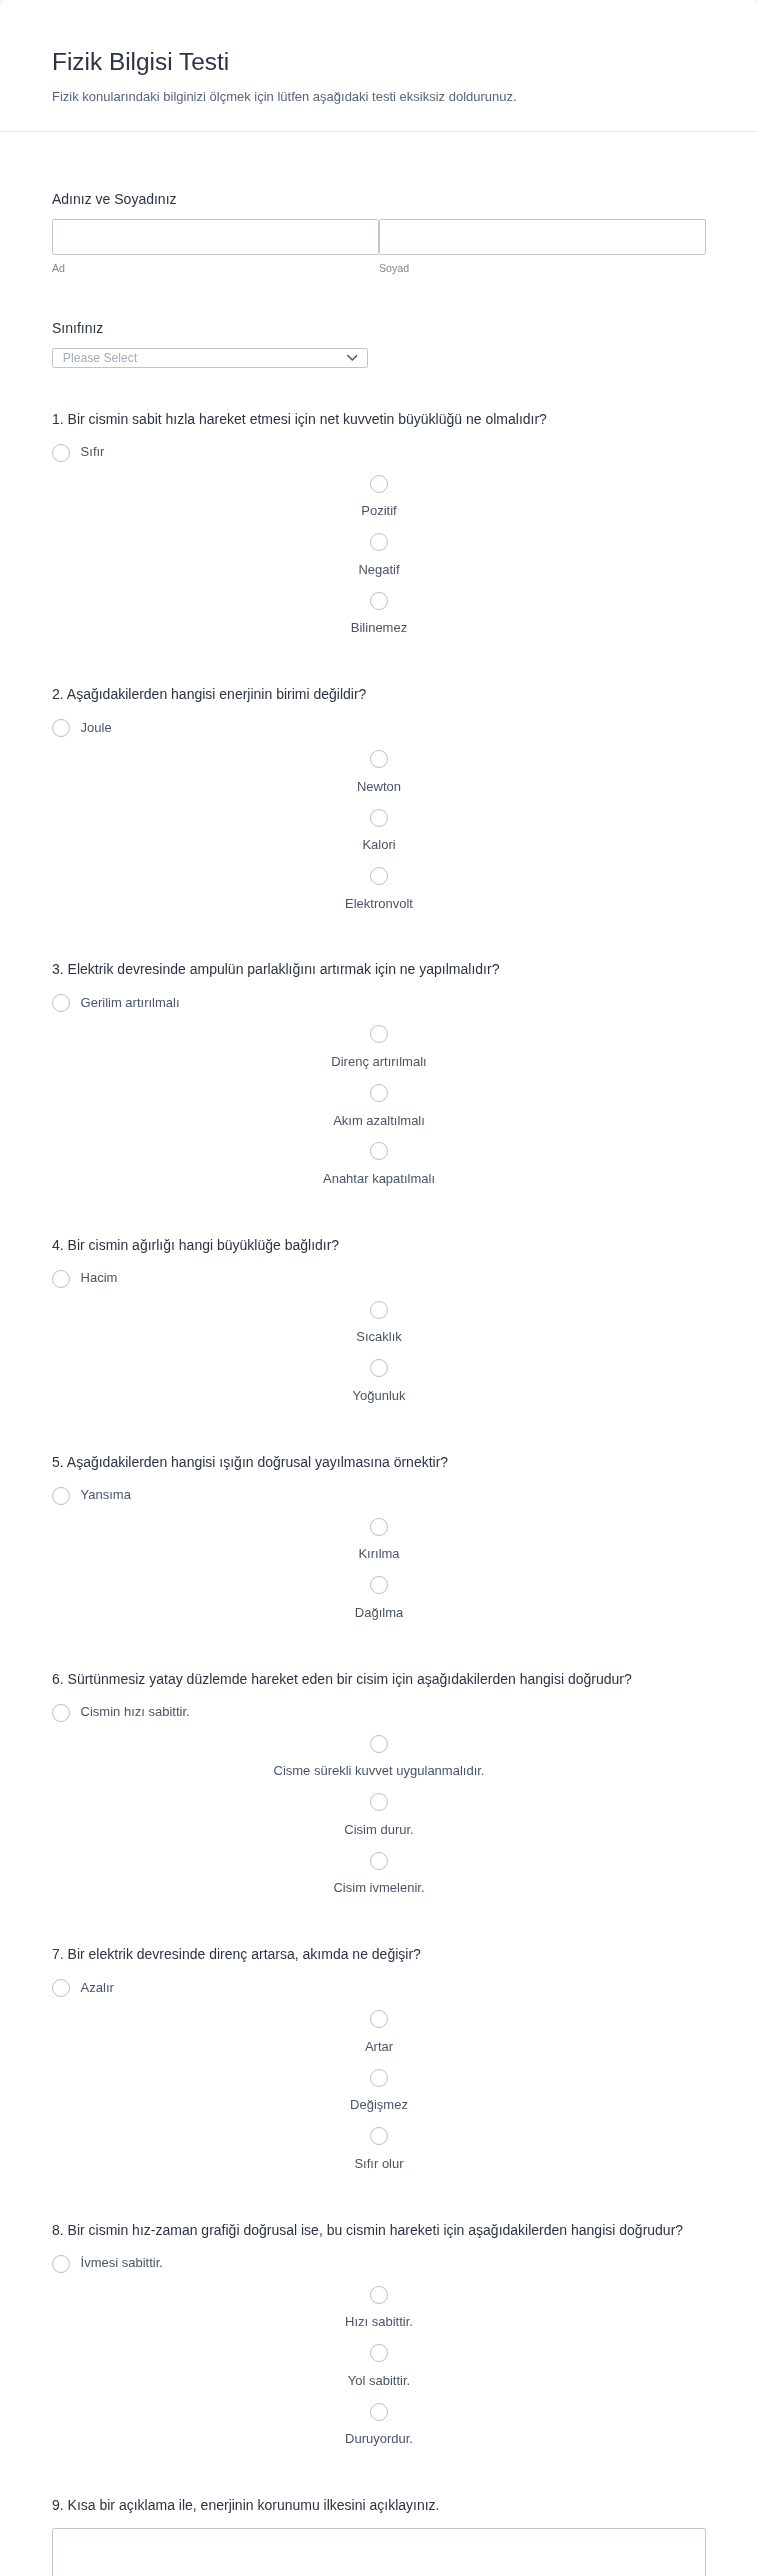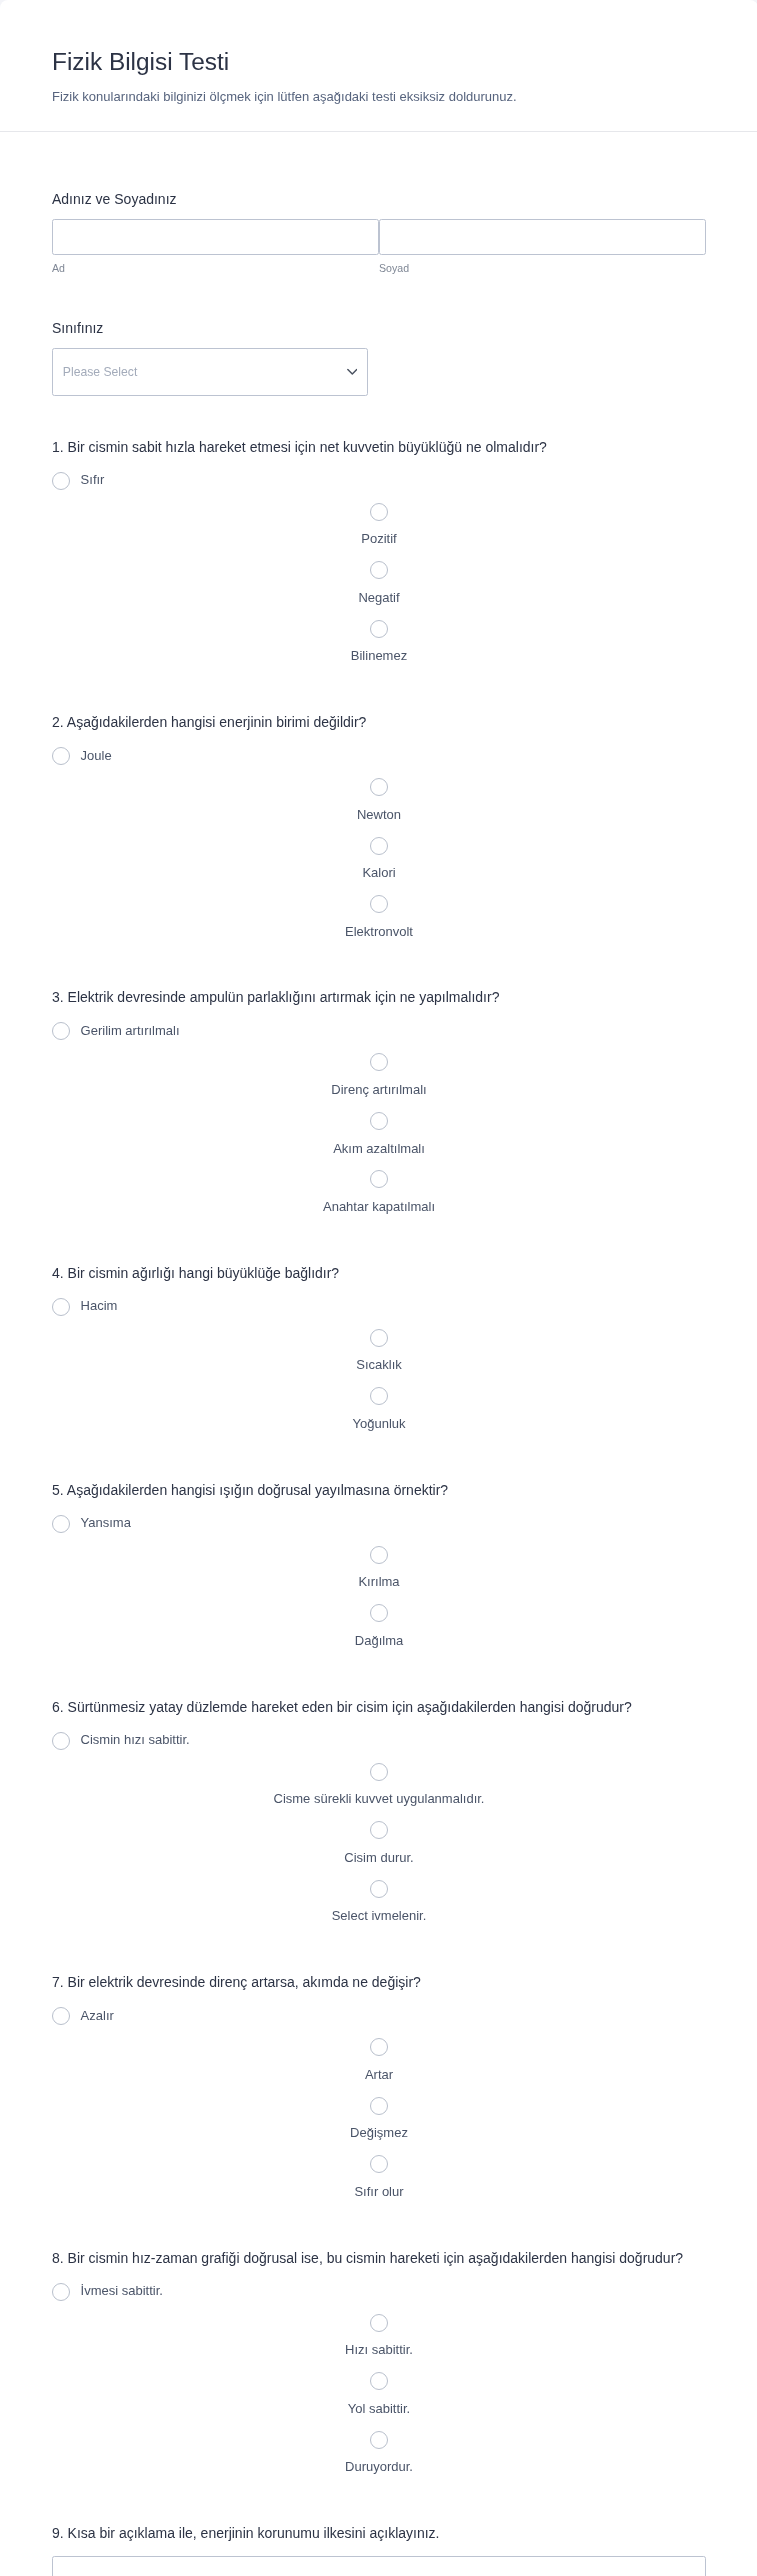--- a/index.html
+++ b/index.html
@@ -22,21 +22,21 @@
   .name-col { flex: 1; }
   .text-input {
     width: 100%; height: 36px; border: 0.8px solid #bcc3d1; border-radius: 2.4px;
     padding: 0 9.8px; font-size: 12.2px; color: #2c3345; font-family: inherit;
     background: #fff; outline: none;
   }
   .sublabel { margin-top: 6.5px; font-size: 10.6px; color: #7f8795; }
   .grade-field { margin-top: 44px; }
   .select-wrap { position: relative; width: 316px; margin-top: 9.8px; }
   .select-input {
-    width: 100%; height: 48px; border: 0.8px solid #bcc3d1; border-radius: 2.4px;
+    width: 100%; height: 20px; border: 0.8px solid #bcc3d1; border-radius: 2.4px;
     padding: 0 29px 0 9.8px; font-size: 12.2px; color: #a3abba;
     appearance: none; -webkit-appearance: none; -moz-appearance: none;
     background: #fff; font-family: inherit; outline: none; cursor: pointer;
   }
   .chevron {
     position: absolute; right: 10.6px; top: 50%; transform: translateY(-50%);
     pointer-events: none; display: flex; align-items: center;
   }
   .questions { margin-top: 41px; }
   .question { margin-bottom: 47px; }
@@ -208,21 +208,21 @@
         <label class="option">
           <input type="radio" name="q6" class="radio" style="">
           <span class="opt-text">Cisme sürekli kuvvet uygulanmalıdır.</span>
         </label>
         <label class="option">
           <input type="radio" name="q6" class="radio" style="">
           <span class="opt-text">Cisim durur.</span>
         </label>
         <label class="option">
           <input type="radio" name="q6" class="radio" style="">
-          <span class="opt-text">Select ivmelenir.</span>
+          <span class="opt-text">Cisim ivmelenir.</span>
         </label>
       </div>
 
       <div class="question">
         <div class="q-label">7. Bir elektrik devresinde direnç artarsa, akımda ne değişir?</div>
         <label class="option">
           <input type="radio" name="q7" class="radio" style="">
           <span class="opt-text">Azalır</span>
         </label>
         <label class="option">

